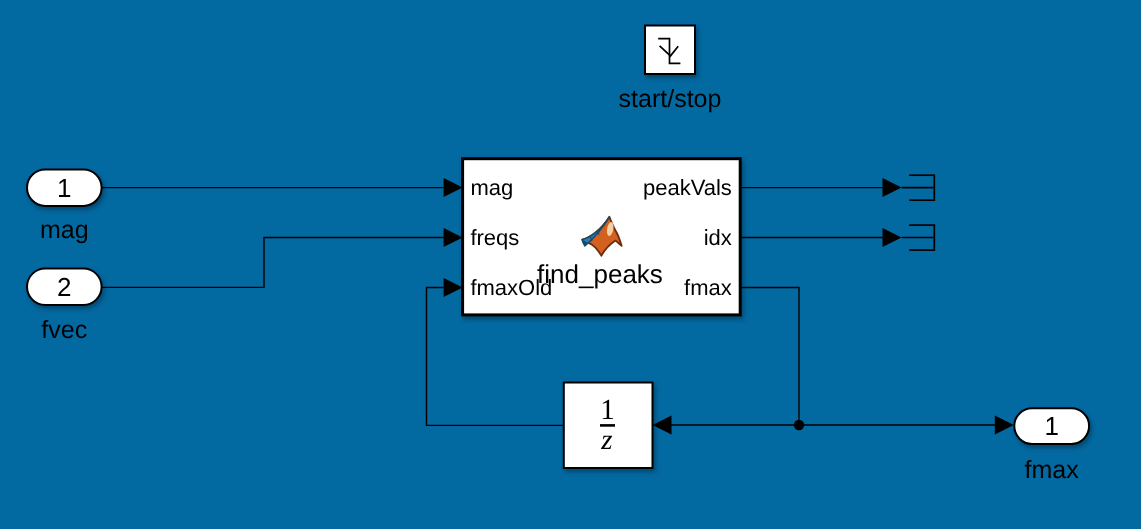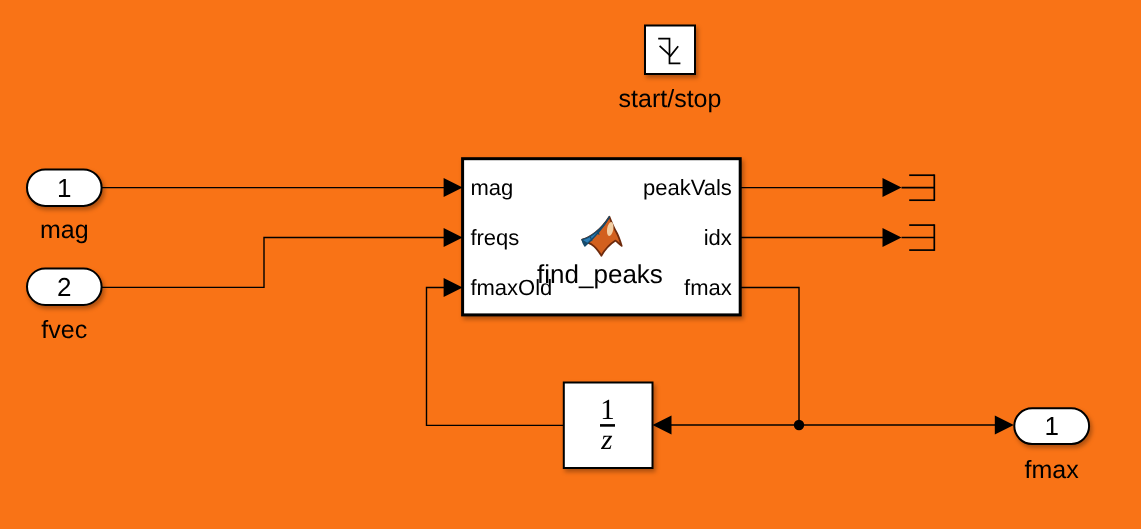--- a/index.html
+++ b/index.html
@@ -1,21 +1,21 @@
 <!DOCTYPE html>
 <html><head>
 <meta charset="utf-8">
 <style>
   html, body { margin: 0; padding: 0; }
   body { background: #ffffff; }
   .canvas {
     position: relative;
     width: 1141px;
     height: 529px;
-    background: #f97316;
+    background: #0369a1;
     overflow: hidden;
     font-family: "Liberation Sans", sans-serif;
     transform: translateZ(0);
   }
   svg { display: block; opacity: 0.999; }
   .block-shape { fill: #ffffff; stroke: #000000; }
   .shadow { filter: drop-shadow(2.5px 3.5px 2px rgba(0,0,0,0.30)); }
   .wire { stroke: #000000; stroke-width: 1.4; fill: none; }
   .arrowhead { fill: #000000; stroke: none; }
   .icon-stroke { stroke: #000000; stroke-width: 1.7; fill: none; }

